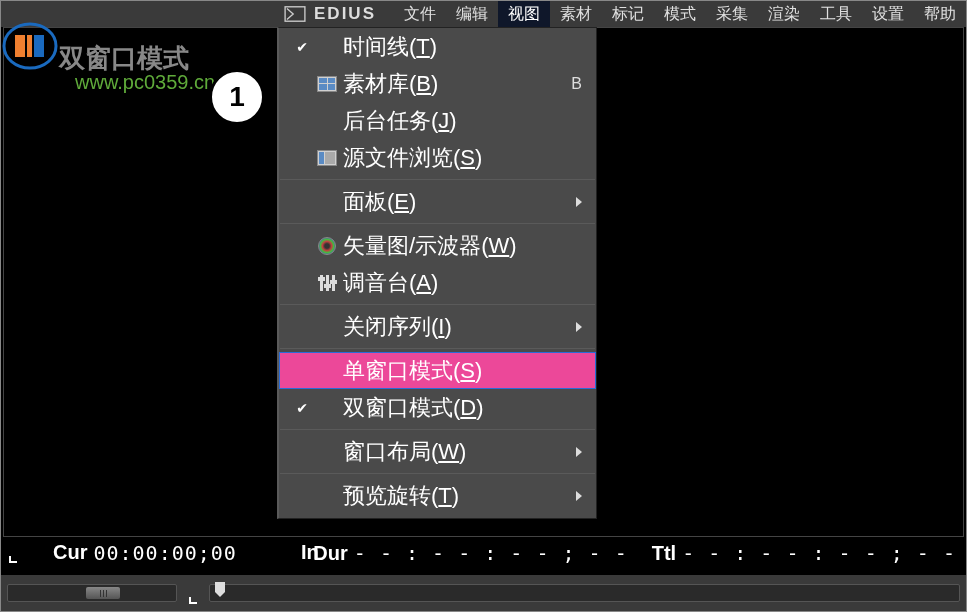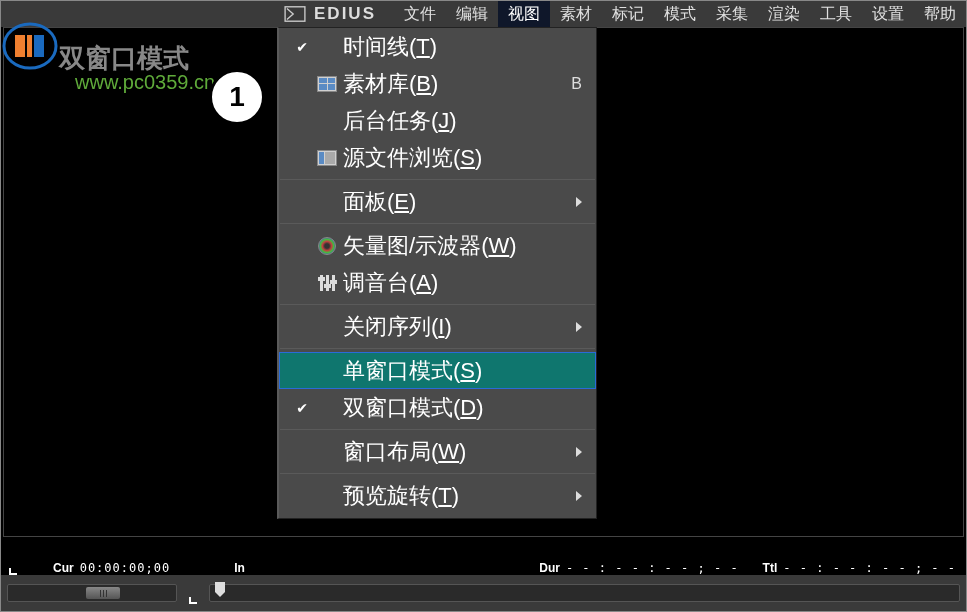--- a/index.html
+++ b/index.html
@@ -116,21 +116,21 @@
     .dd-row {
       display: flex;
       align-items: center;
       height: 37px;
       padding: 0 14px 0 12px;
       cursor: pointer;
       position: relative;
     }
     
     .dd-row.highlighted {
-      background: #0f766e;
+      background: #ec4899;
       outline: 1px solid #2a6bd8;
       outline-offset: -1px;
     }
     
     .dd-check {
       width: 22px;
       display: flex;
       justify-content: center;
     }
     
@@ -242,24 +242,24 @@
       border: 1px solid #444;
     }
     
     .bottom-status {
       position: absolute;
       bottom: 36px;
       left: 0;
       right: 0;
       height: 34px;
       display: flex;
-      align-items: flex-end;
+      align-items: flex-start;
       padding: 0 8px;
       color: #fff;
-      font-size: 12px;
+      font-size: 20px;
     }
     
     .bracket-left {
       display: flex;
       flex-direction: column-reverse;
       width: 8px;
       height: 22px;
     }
     .bracket-left span {
       width: 8px;

